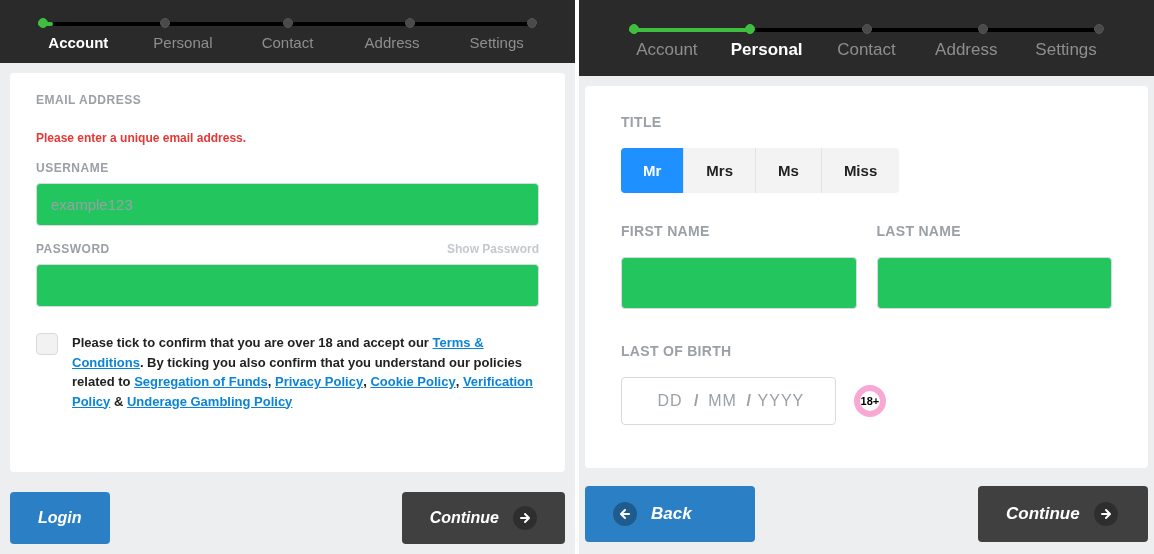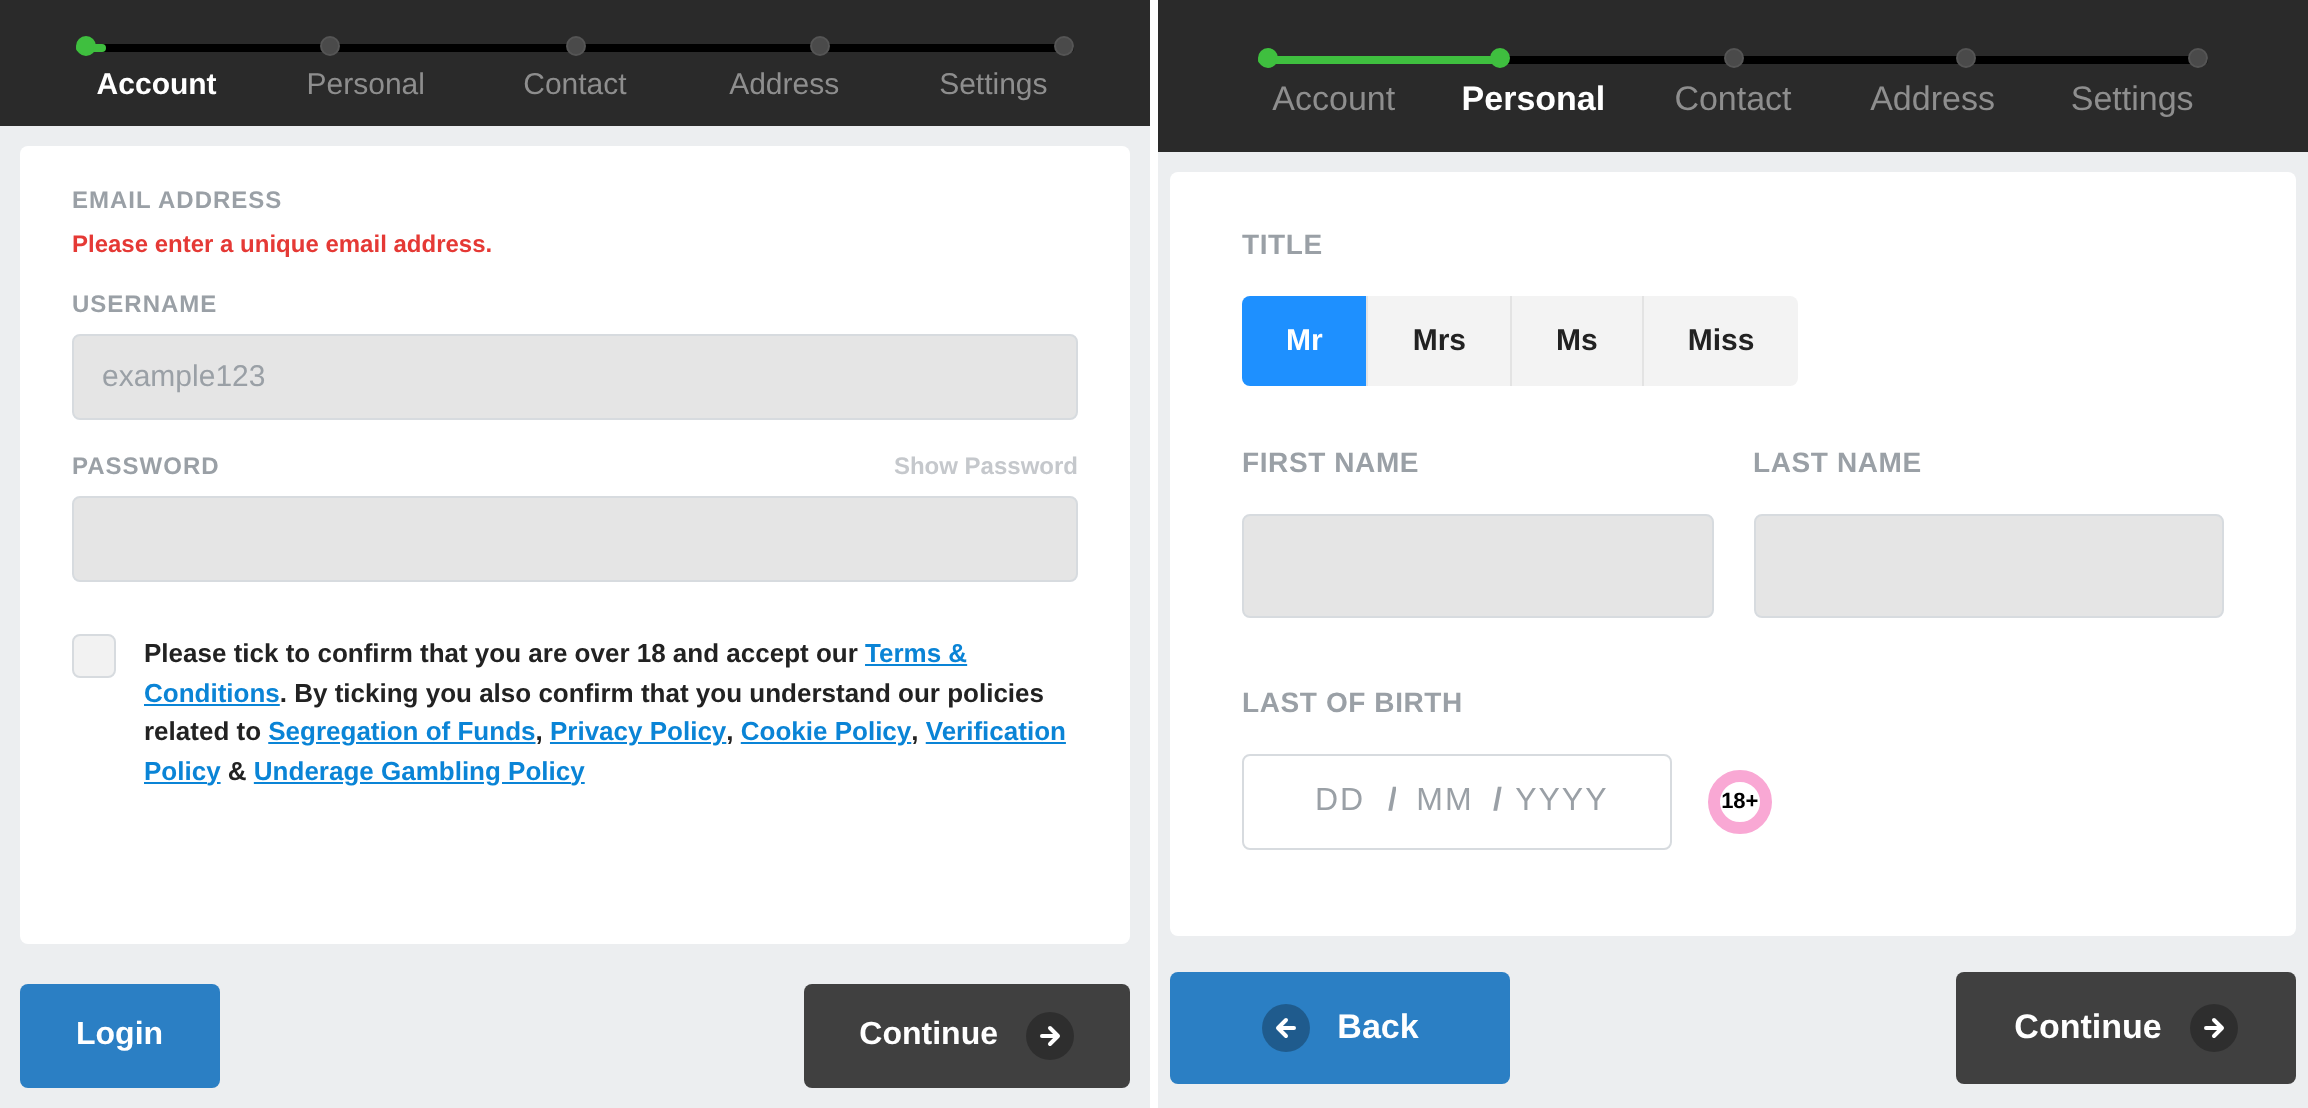--- a/index.html
+++ b/index.html
@@ -96,21 +96,21 @@
   .panel-right .field-label { font-size: 14px; letter-spacing: .3px; margin-bottom: 18px;}
 
   .field-row { margin-bottom: 16px; }
   .input {
     width: 100%;
     padding: 12px 14px;
     border: 1px solid #d7dbdf;
     border-radius: 4px;
     font-size: 15px;
     color: #333;
-    background: #e5e5e5;
+    background: #22c55e;
   }
   .input::placeholder { color: #9aa0a6; }
   .input.error {
     border-color: #e27f7f;
     background: #fbe3e4;
   }
   .input-wrap { position: relative; }
   .err-icon {
     position: absolute;
     right: 12px; top: 50%;
@@ -118,21 +118,21 @@
     width: 20px; height: 20px;
     background: #e53935;
     border-radius: 50%;
     display:flex; align-items:center; justify-content:center;
   }
   .err-icon svg { width:10px; height:10px; fill:#fff; }
   .error-text {
     color: #e53935;
     font-size: 12px;
     font-weight: 700;
-    margin-top: 8px;
+    margin-top: 24px;
   }
   .show-pass {
     float: right;
     color: #c5c8cc;
     font-size: 12px;
     font-weight: 600;
     cursor: pointer;
   }
 
   
@@ -206,26 +206,26 @@
 
   
   .footer {
     display:flex;
     justify-content:space-between;
     padding: 10px;
     gap:10px;
   }
   .panel-right .footer { padding: 8px 6px 12px; }
   .btn {
-    display:flex; align-items:center; justify-content:center;
+    display:flex; align-items:center; 
     gap:14px;
     padding: 14px 28px;
     border:none; border-radius:4px;
     font-size:16px; font-weight:700;
-    color:#fff; cursor:pointer;
+    color:#fff; cursor:pointer;font-style:italic;
   }
   .btn-blue { background:#2b7fc4; }
   .btn-green { background:#404040; }
   .btn-icon {
     width:24px;height:24px;border-radius:50%;
     background:rgba(0,0,0,.28);
     display:flex;align-items:center;justify-content:center;
   }
   .btn-icon svg{width:12px;height:12px;fill:#fff;}
   .panel-right .btn { min-width: 170px; padding:16px 28px; font-size:17px;}

